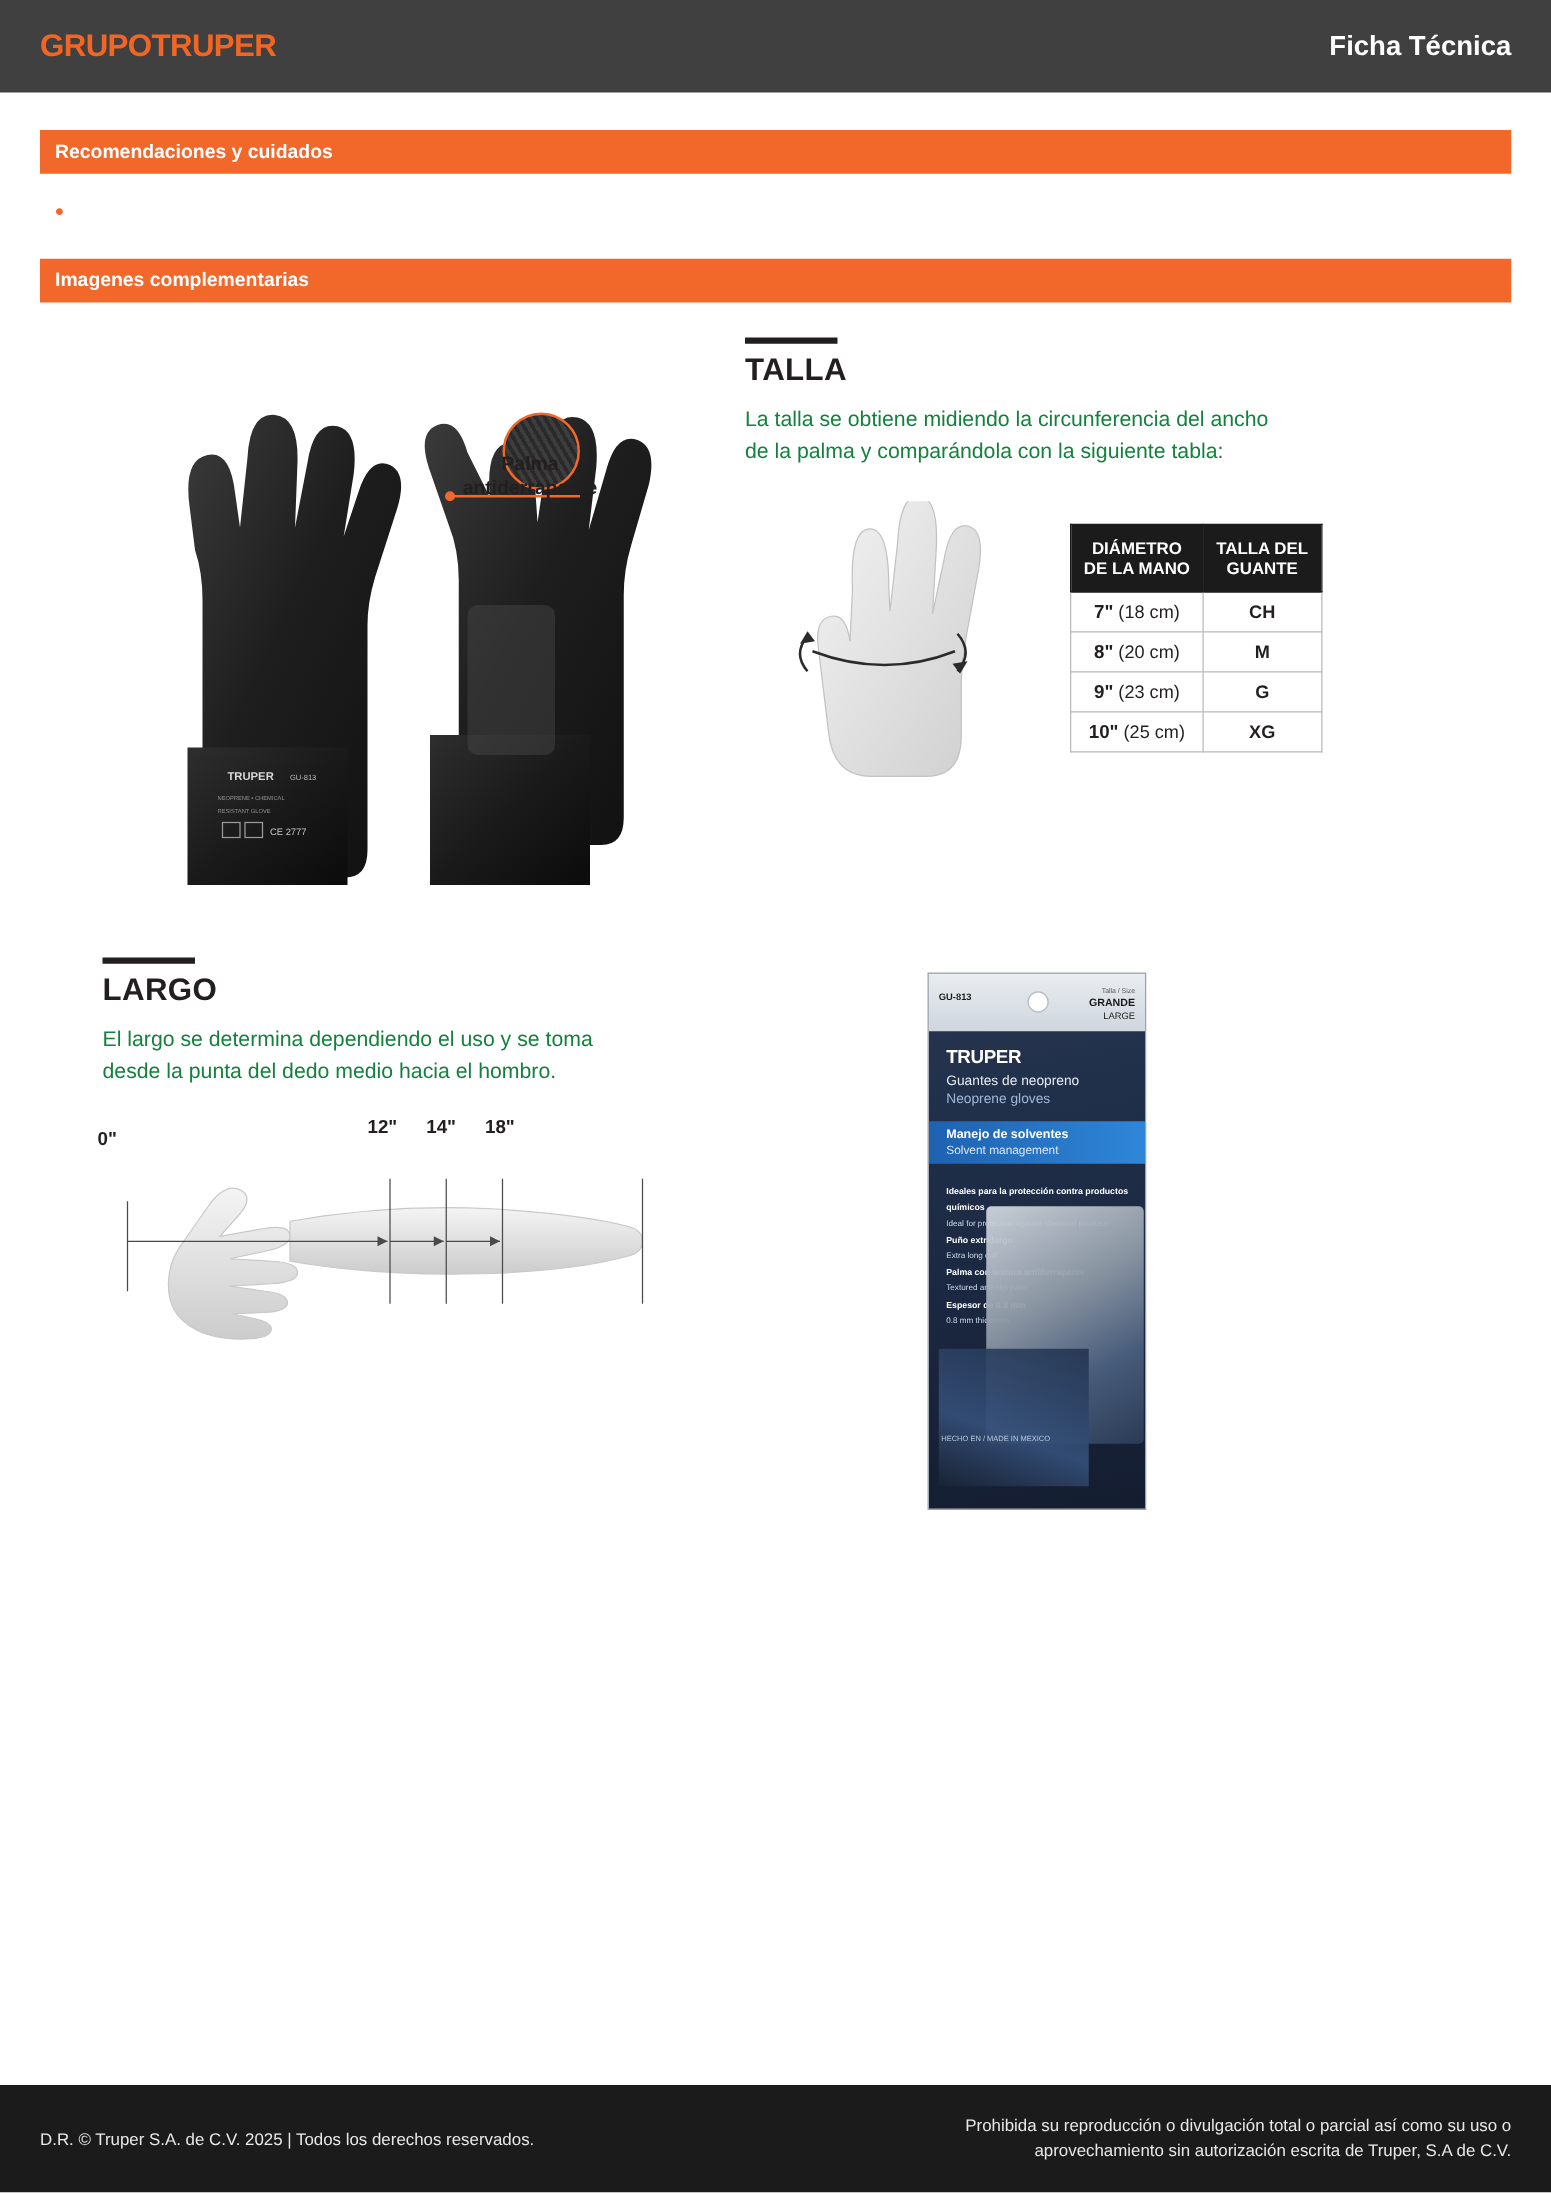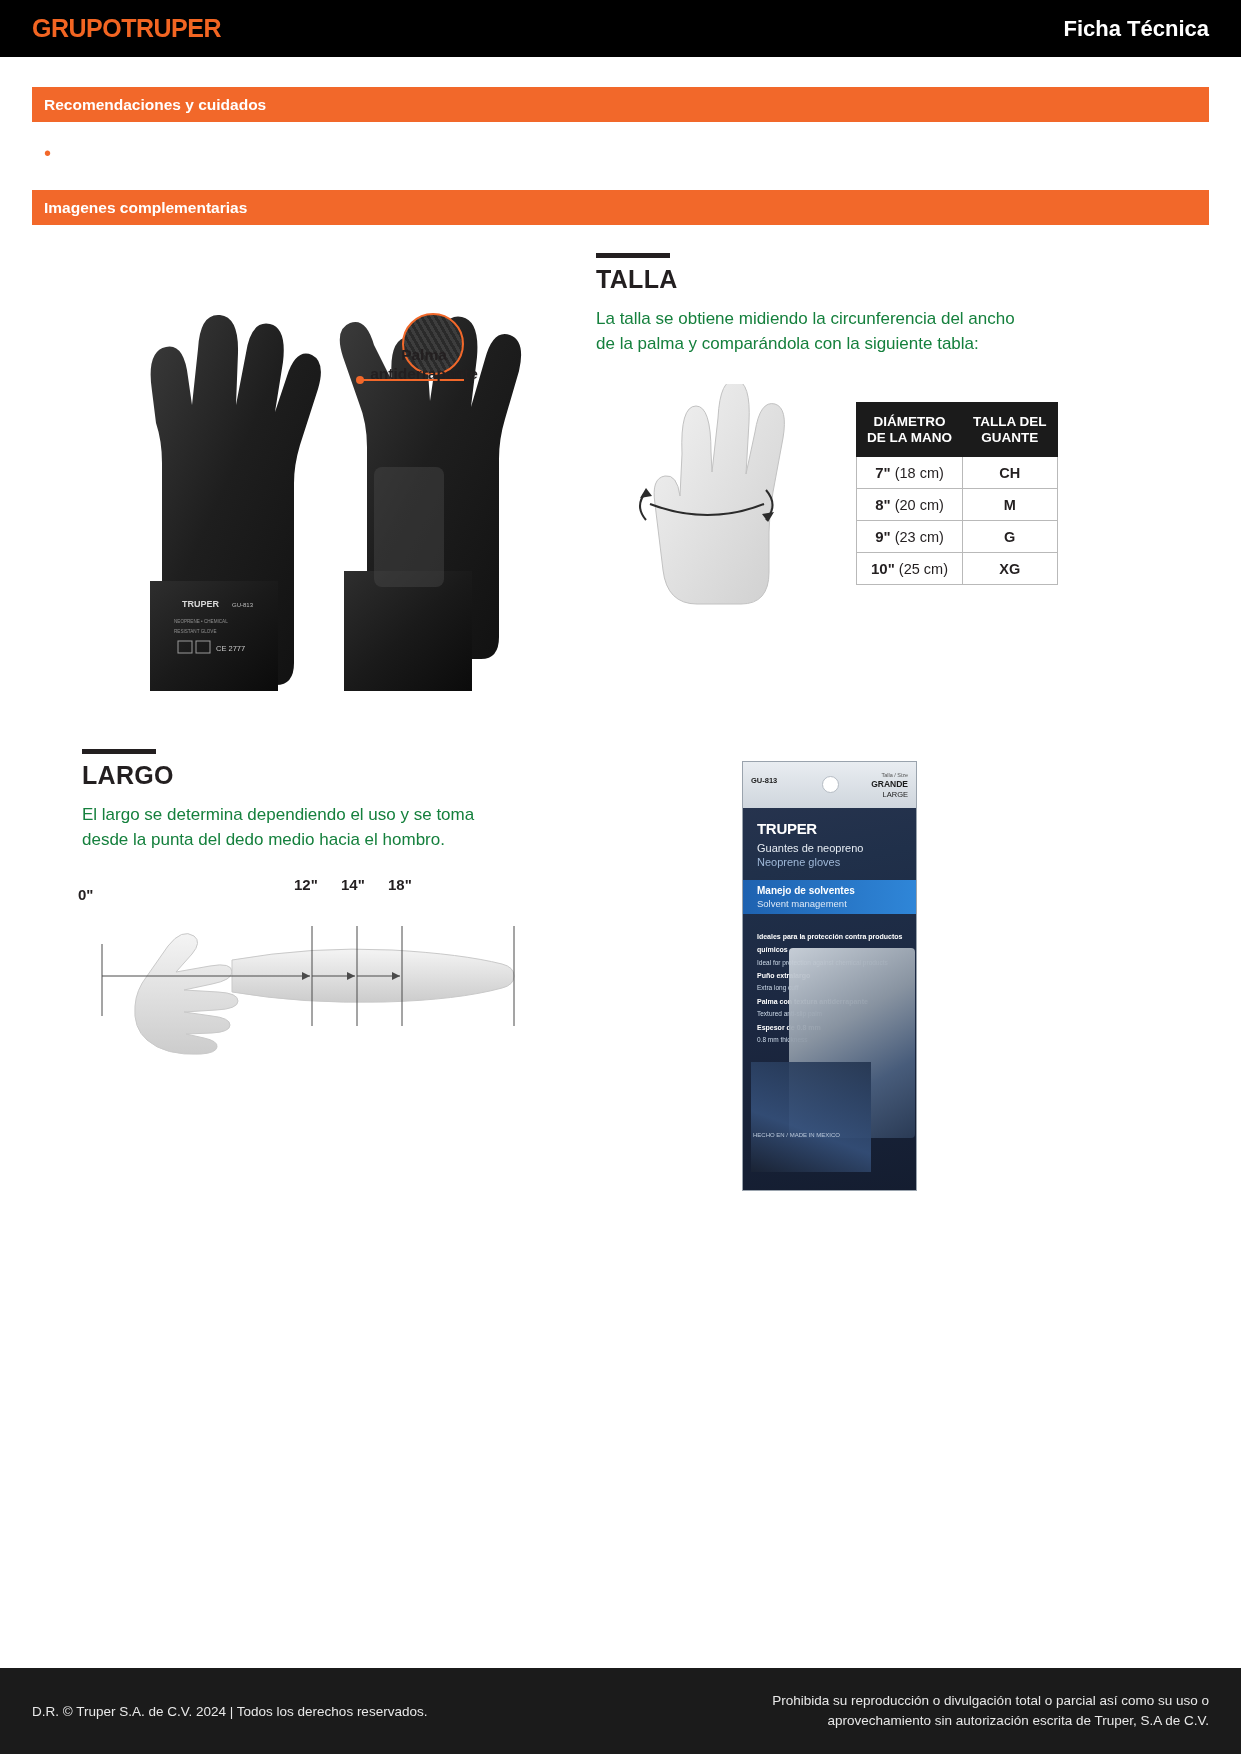--- a/index.html
+++ b/index.html
@@ -9,22 +9,22 @@
     height: 1754px;
     background: #ffffff;
     font-family: "Liberation Sans", sans-serif;
     color: #231f20;
     position: relative;
     overflow: hidden;
   }
 
   
   .header {
-    height: 57px;
-    background: #000000;
+    height: 74px;
+    background: #404040;
     display: flex;
     align-items: center;
     justify-content: space-between;
     padding: 0 32px;
   }
   .brand {
     font-size: 25px;
     font-weight: bold;
     letter-spacing: -0.5px;
     color: #f26522;
@@ -475,18 +475,18 @@
         </div>
         <div class="pk-img"></div>
         <div class="pk-img2"></div>
         <div class="pk-foot">HECHO EN / MADE IN MEXICO</div>
       </div>
     </div>
   </div>
 </div>
 
 <div class="footer">
-  <div>D.R. © Truper S.A. de C.V. 2024 | Todos los derechos reservados.</div>
+  <div>D.R. © Truper S.A. de C.V. 2025 | Todos los derechos reservados.</div>
   <div class="footer-right">
     <div>Prohibida su reproducción o divulgación total o parcial así como su uso o</div>
     <div>aprovechamiento sin autorización escrita de Truper, S.A de C.V.</div>
   </div>
 </div>
 
 </body></html>

